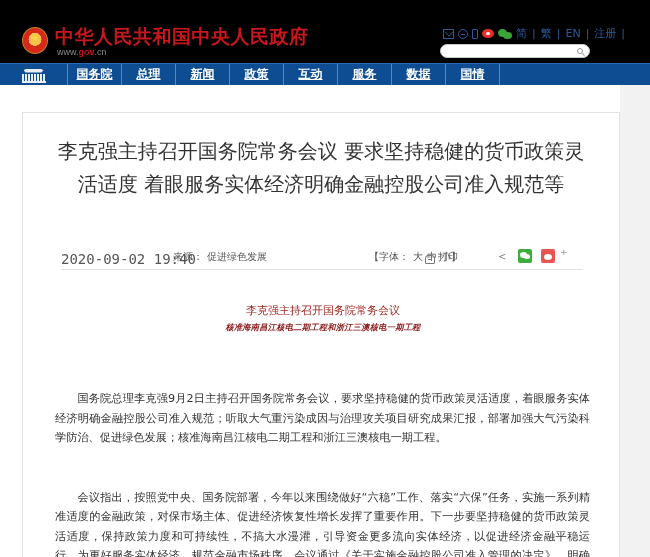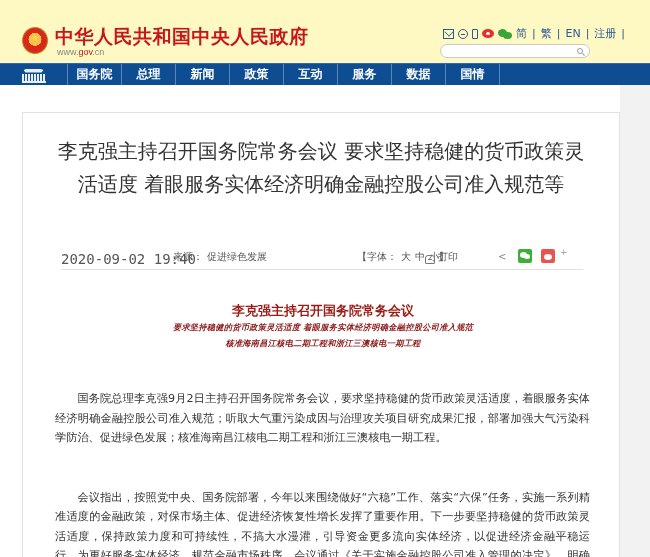--- a/index.html
+++ b/index.html
@@ -1,26 +1,26 @@
 <!DOCTYPE html>
 <html><head>
 <meta charset="utf-8">
 <style>
   * { box-sizing: border-box; margin: 0; padding: 0; }
   html, body { width: 650px; height: 557px; overflow: hidden; background: #ffffff; font-family: "DejaVu Sans", "Liberation Sans", sans-serif; color: #333; }
   .page { position: relative; width: 650px; height: 557px; }
   .right-strip { position: absolute; left: 620px; top: 85px; width: 30px; height: 472px; background: #f2f2f2; }
 
   
-  .header { position: absolute; left: 0; top: 0; width: 650px; height: 63px; background: #fef9c3; }
+  .header { position: absolute; left: 0; top: 0; width: 650px; height: 63px; background: #000000; }
   .emblem { position: absolute; left: 22px; top: 27px; width: 26px; height: 27px; border-radius: 50%; background: radial-gradient(circle at 50% 45%, #f6c34a 0 35%, #d8281c 36% 100%); border: 1px solid #b8861b; }
   .emblem::after { content: ""; position: absolute; left: 8px; top: 6px; width: 8px; height: 8px; background: #f8d44c; clip-path: polygon(50% 0%, 61% 35%, 98% 35%, 68% 57%, 79% 91%, 50% 70%, 21% 91%, 32% 57%, 2% 35%, 39% 35%); }
   .site-title { position: absolute; left: 55px; top: 24px; font-size: 19px; font-weight: bold; color: #c8161d; letter-spacing: 0.5px; white-space: nowrap; }
   .site-url { position: absolute; left: 57px; top: 47px; font-size: 9px; color: #888; font-family: "Liberation Sans", sans-serif; }
-  .site-url b { color: #c8161d; font-weight: normal; }
+  .site-url b { color: #c8161d; font-weight: bold; }
   .top-links { position: absolute; left: 443px; top: 26px; display: flex; align-items: center; gap: 4px; font-size: 11px; color: #2b5a9a; white-space: nowrap; }
   .ico { display: inline-block; width: 11px; height: 10px; }
   .ico-mail { border: 1px solid #2b5a9a; position: relative; }
   .ico-mail::after { content:""; position:absolute; left:1px; top:-2px; width:7px; height:7px; border-right:1px solid #2b5a9a; border-bottom:1px solid #2b5a9a; transform: rotate(45deg) scale(0.8); }
   .ico-circle { border: 1px solid #2b5a9a; border-radius: 50%; position: relative; width: 10px; }
   .ico-circle::after { content:""; position:absolute; left:2px; top:4px; width:4px; height:1px; background:#2b5a9a; }
   .ico-phone { width: 6px; height: 10px; border: 1px solid #2b5a9a; border-radius: 1px; }
   .ico-weibo { width: 12px; height: 9px; border-radius: 50%; background: #e6312d; position: relative; }
   .ico-weibo::after { content:""; position:absolute; left:4px; top:3px; width:4px; height:3px; border-radius:50%; background:#fff; }
   .ico-wechat { width: 14px; height: 10px; position: relative; }
@@ -30,21 +30,21 @@
   .search-box { position: absolute; left: 440px; top: 44px; width: 150px; height: 14px; border: 1px solid #c9c9c9; border-radius: 8px; background: #fff; }
   .search-icon { position: absolute; right: 6px; top: 3px; width: 6px; height: 6px; border: 1px solid #999; border-radius: 50%; }
   .search-icon::after { content:""; position:absolute; left:4px; top:5px; width:3px; height:1px; background:#999; transform: rotate(45deg); }
 
   
   .nav { position: absolute; left: 0; top: 63px; width: 650px; height: 22px; background: #0e4d92; border-top: 1px solid #2c6bb3; display: flex; }
   .nav-home { width: 68px; height: 21px; display: flex; align-items: center; justify-content: center; border-right: 1px solid #5b86bd; }
   .gate-icon { width: 26px; height: 12px; position: relative; }
   .gate-icon::before { content:""; position:absolute; left:3px; top:0; width:20px; height:4px; background:#e9eef6; clip-path: polygon(10% 100%, 0 40%, 20% 0, 80% 0, 100% 40%, 90% 100%); }
   .gate-icon::after { content:""; position:absolute; left:1px; top:5px; width:24px; height:7px; background: repeating-linear-gradient(90deg, #e9eef6 0 2px, #0e4d92 2px 3px); border-bottom: 2px solid #e9eef6; }
-  .nav-item { width: 54px; height: 21px; color: #fff; font-size: 12px; font-weight: bold; display: flex; align-items: center; justify-content: center; border-right: 1px solid #5b86bd; }
+  .nav-item { width: 54px; height: 21px; color: #fff; font-size: 12px; font-weight: bold; display: flex; align-items: center; justify-content: center; border-right: 1px solid #5b86bd; text-decoration: underline; }
   .nav-item:first-of-type { width: 65px; }
 
   
   .breadcrumb { position: absolute; left: 22px; top: 92px; font-size: 11px; color: #333; display: flex; gap: 8px; align-items: center; margin-top: 42px; }
   .breadcrumb .home { font-weight: bold; }
   .breadcrumb .arrow { color: #888; font-size: 10px; }
 
   
   .content { position: absolute; left: 22px; top: 112px; width: 598px; height: 460px; border-left: 1px solid #e2e2e2; border-right: 1px solid #e2e2e2; border-top: 1px solid #e2e2e2; background: #fff; }
   .article-title { position: absolute; left: 28px; top: 22px; width: 540px; text-align: center; font-size: 20px; line-height: 33px; color: #333; font-weight: normal; }
@@ -58,21 +58,21 @@
   .print-icon::after { content:""; position:absolute; left:2px; top:3px; width:4px; height:1px; background:#777; }
   .share-icon { position: absolute; left: 437px; top: 3px; font-size: 10px; color: #888; }
   .wechat-btn { position: absolute; left: 457px; top: 1px; width: 14px; height: 14px; background: #3dae3a; border-radius: 2px; }
   .wechat-btn::before { content:""; position:absolute; left:2px; top:3px; width:7px; height:6px; border-radius:50%; background:#fff; }
   .wechat-btn::after { content:""; position:absolute; left:6px; top:5px; width:6px; height:5px; border-radius:50%; background:#fff; }
   .weibo-btn { position: absolute; left: 480px; top: 1px; width: 14px; height: 14px; background: #e8554f; border-radius: 2px; }
   .weibo-btn::after { content:""; position:absolute; left:3px; top:5px; width:8px; height:6px; border-radius:50%; background:#fff; }
   .more-icon { position: absolute; left: 499px; top: -1px; font-size: 9px; color: #999; }
 
   .banner { position: absolute; left: 40px; top: 190px; width: 520px; text-align: center; font-family: "DejaVu Serif", "Liberation Serif", serif; color: #8b1a1a; }
-  .banner-title { font-size: 13px; font-weight: bold; color: #9a1c14; line-height: 16px; }
+  .banner-title { font-size: 11px; font-weight: normal; color: #9a1c14; line-height: 16px; }
   .banner-line { font-size: 8.2px; font-weight: bold; line-height: 16px; white-space: nowrap; letter-spacing: 0.3px; font-style: italic; }
 
   .body-text { position: absolute; left: 32px; top: 236px; width: 535px; font-size: 11.2px; line-height: 19.5px; color: #333; }
   .para { text-indent: 2em; margin-bottom: 8px; text-align: justify; margin-top: 40px; }
 </style>
 </head>
 <body>
 
 <div class="page">
   <div class="right-strip"></div>
@@ -121,34 +121,33 @@
     <span class="arrow">&gt;</span>
     <span>总理</span>
   </div>
 
   <div class="content">
     <h1 class="article-title">李克强主持召开国务院常务会议 要求坚持稳健的货币政策灵活适度 着眼服务实体经济明确金融控股公司准入规范等</h1>
 
     <div class="meta">
       <span class="meta-date">2020-09-02 19:40</span>
       <span class="meta-source"><span>来源：</span><span style="margin-left:4px;">促进绿色发展</span></span>
-      <span class="meta-font"><span style="margin-left:0">【字体：</span><span>大</span><span>中</span><span>小</span><span style="margin-left:0">】</span></span>
+      <span class="meta-font"><span style="margin-left:12px">【字体：</span><span>大</span><span>中</span><span>小</span><span style="margin-left:0">】</span></span>
       <span class="meta-print">
           <span class="print-icon"></span>
           <span>打印</span>
         </span>
       <span class="share-icon">&lt;</span>
       <span class="wechat-btn"></span>
       <span class="weibo-btn"></span>
       <span class="more-icon">+</span>
     </div>
 
     <div class="banner">
       <div class="banner-title">李克强主持召开国务院常务会议</div>
-      <div class="banner-line">要求坚持稳健的货币政策灵活适度 着眼服务实体经济明确金融控股公司准入规范</div>
       <div class="banner-line">核准海南昌江核电二期工程和浙江三澳核电一期工程</div>
     </div>
 
     <div class="body-text">
       <p class="para">国务院总理李克强9月2日主持召开国务院常务会议，要求坚持稳健的货币政策灵活适度，着眼服务实体经济明确金融控股公司准入规范；听取大气重污染成因与治理攻关项目研究成果汇报，部署加强大气污染科学防治、促进绿色发展；核准海南昌江核电二期工程和浙江三澳核电一期工程。</p>
       <p class="para">会议指出，按照党中央、国务院部署，今年以来围绕做好“六稳”工作、落实“六保”任务，实施一系列精准适度的金融政策，对保市场主体、促进经济恢复性增长发挥了重要作用。下一步要坚持稳健的货币政策灵活适度，保持政策力度和可持续性，不搞大水漫灌，引导资金更多流向实体经济，以促进经济金融平稳运行。为更好服务实体经济、规范金融市场秩序，会议通过《关于实施金融控股公司准入管理的决定》，明确非金融企业、自然人等控股或实际控制两个或两个以上不同类型金融机构，并且控股或实际控制的金融机构总资产规模符合要求的，应申请设立金融控股公司。会议要求，对金融控股公司监管要依法依规、稳妥有序推进实施，防范化解风险，增强金融服务实体经济能力。</p>
     </div>
   </div>
 </div>
 

